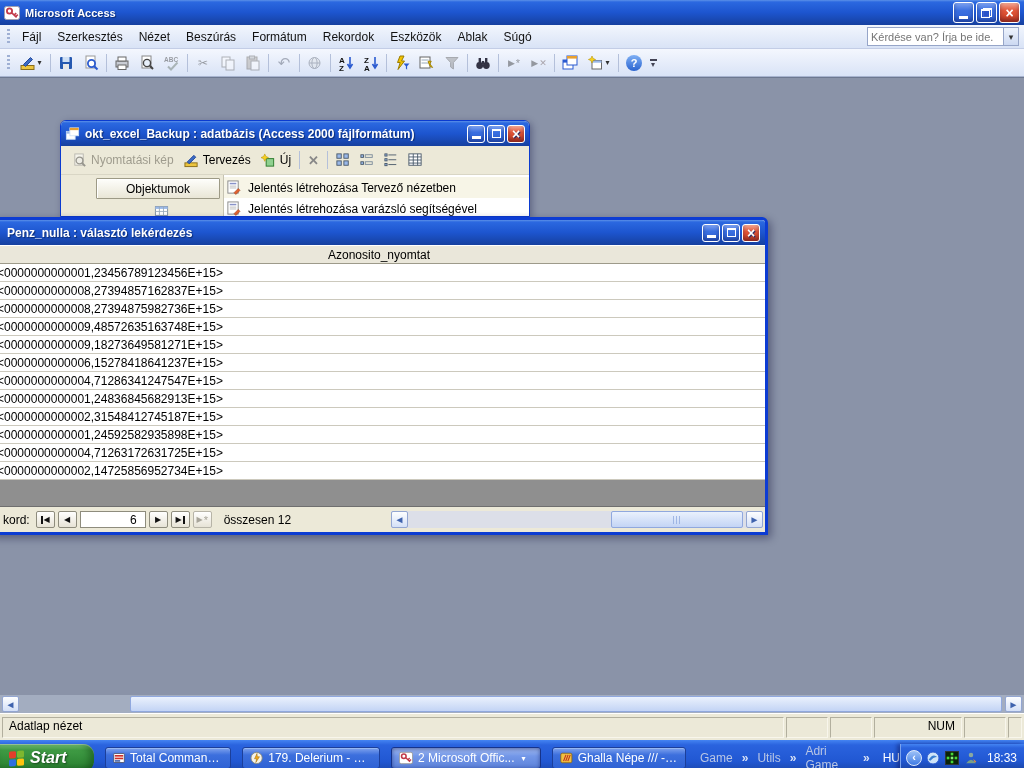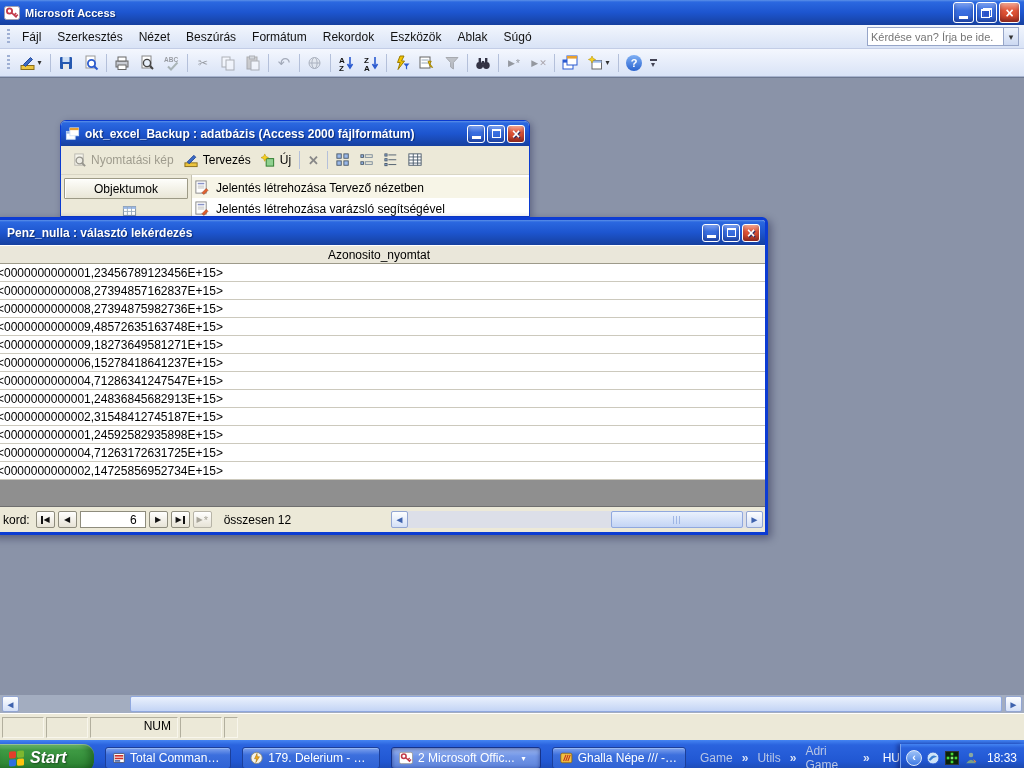--- a/index.html
+++ b/index.html
@@ -110,21 +110,21 @@
     background:#ece9d8; border:1px solid #0b3bd0; border-radius:6px 6px 0 0; overflow:hidden;
     box-shadow:2px 2px 7px rgba(15,15,60,.35); }
   .wtitle { height:25px; background:linear-gradient(180deg,#5c91e8 0%,#2b68e0 8%,#1d55cf 50%,#16409f 100%);
     display:flex; align-items:center; gap:5px; padding:0 4px; color:#fff; font-weight:bold; font-size:12px; text-shadow:1px 1px 1px #0a2a70; }
   .wtitle .ttext { flex:1; overflow:hidden; white-space:nowrap; text-overflow:ellipsis; }
   .dbtoolbar { height:29px; background:#ece9d8; border-bottom:1px solid #d9d6c5;
     display:flex; align-items:center; gap:2px; padding-left:7px; font-size:12px; color:#000; }
   .dtool { display:flex; align-items:center; gap:4px; padding:2px 4px; }
   .dtool.dis { color:#9f9c8e; }
   .dtool.dis svg { opacity:.5; filter:grayscale(80%); }
-  .dbbody { display:flex; height:43px; }
+  .dbbody { display:flex; height:43px;margin-left:32px; }
   .objpane { width:131px; background:#ece9d8; border-right:1px solid #c6c3b2; padding:3px 3px 0 3px; }
   .objbtn { height:21px; background:linear-gradient(180deg,#fefefb,#e9e6d6);
     border:1px solid #9d9a86; box-shadow:inset 1px 1px 0 #fff; border-radius:1px;
     font-size:12px; display:flex; align-items:center; justify-content:center; }
   .objitem { display:flex; align-items:center; padding:5px 2px 2px 9px; font-size:12px;flex-direction:column; }
   .dblist { flex:1; background:#fff; padding-top:2px; }
   .dbli { display:flex; align-items:center; gap:7px; height:21px; padding-left:2px; font-size:12px; }
   .dbli.sel { background:#f7f5e7; }
 
   
@@ -568,20 +568,21 @@
     </div>
   </div>
 
   <div class="hscroll">
     <span class="sbtn" style="left:2px;">◄</span>
     <span class="sthumb" style="left:130px;width:872px;"></span>
     <span class="sbtn" style="right:2px;">►</span>
   </div>
 
   <div class="statusbar">
+    <span class="spanel main">Adatlap nézet</span>
     <span class="spanel c" style="width:42px;"></span>
     <span class="spanel c" style="width:42px;"></span>
     <span class="spanel c" style="width:88px;">NUM</span>
     <span class="spanel c" style="width:42px;"></span>
     <span class="spanel c" style="width:12px;"></span>
   </div>
 
   <div class="taskbar">
     <div class="start">
       <span class="xpflag">

